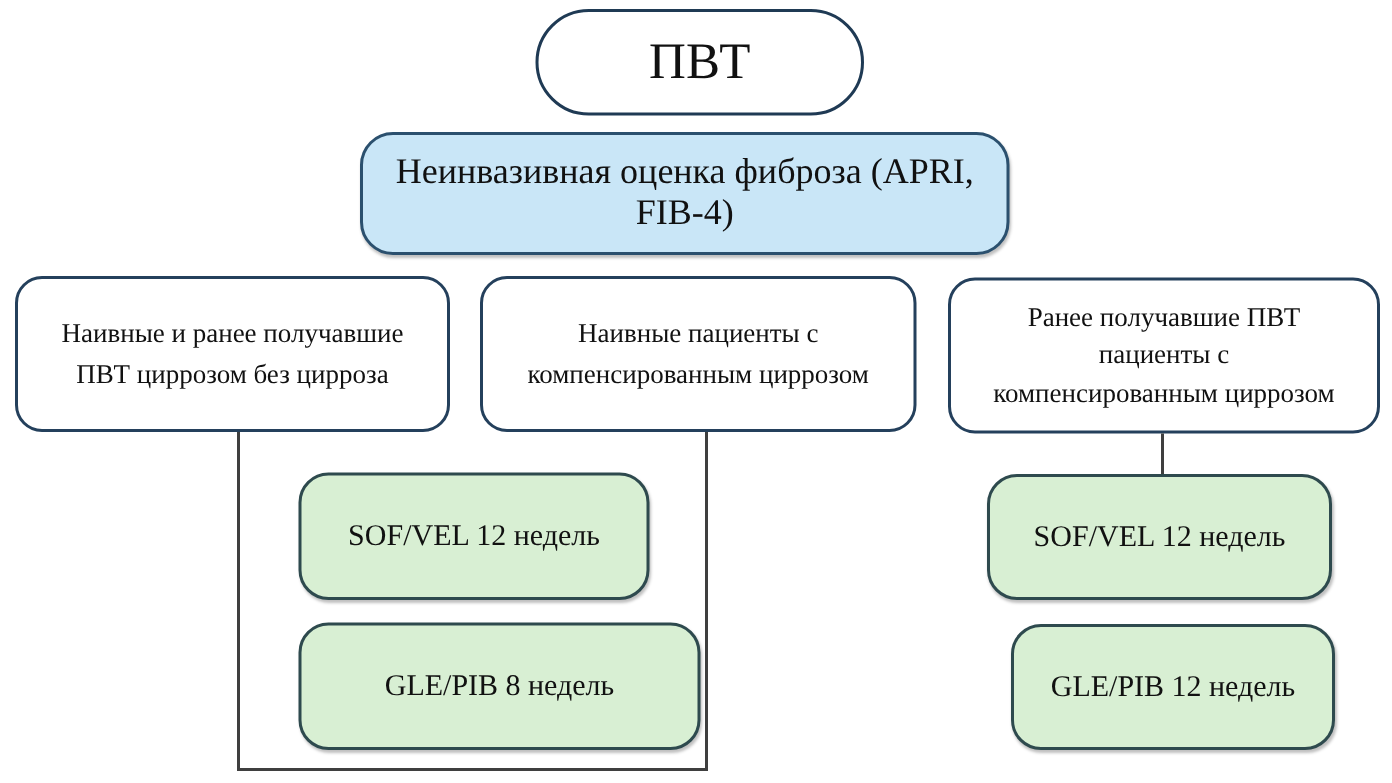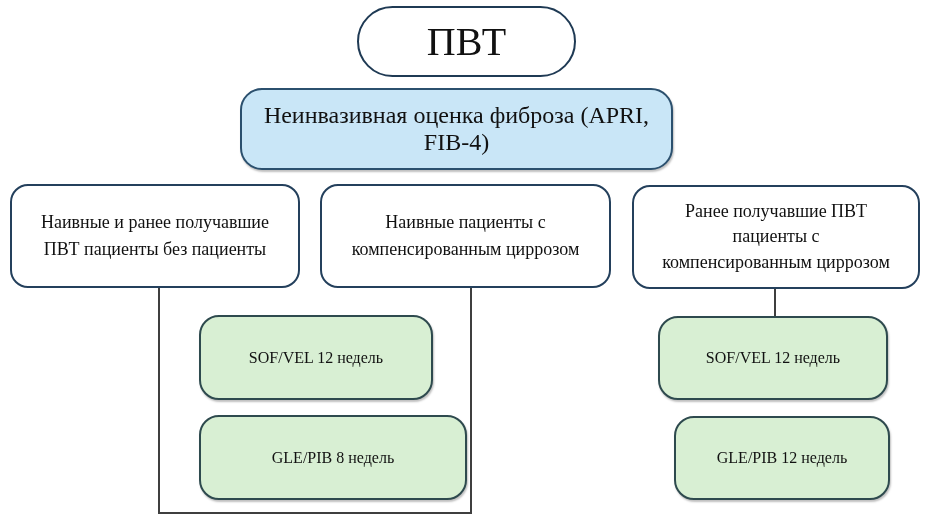--- a/index.html
+++ b/index.html
@@ -16,21 +16,21 @@
     box-sizing:border-box;
     display:flex;align-items:center;justify-content:center;
     text-align:center;
   }
   .node .lbl{display:block;}
   .oval{
     left:357px;top:6px;width:219px;height:71px;
     border:2px solid var(--oval-border,#1f3a54);
     border-radius:36px;
     background:#fff;
-    font-size:40px;
+    font-size:34px;
   }
   .assessment{
     left:240px;top:88px;width:433px;height:82px;
     border:2px solid var(--blue-border,#2b506e);
     border-radius:22px;
     background:var(--blue-fill,#c9e6f7);
     font-size:24px;
     box-shadow:1px 2px 2px rgba(0,0,0,0.25);
   }
   .group{
@@ -43,21 +43,21 @@
   .group1{left:10px;top:184px;width:290px;height:104px;}
   .group1 .lbl{max-width:238px;}
   .group2{left:320px;top:184px;width:291px;height:104px;}
   .group2 .lbl{max-width:242px;}
   .group3{left:632px;top:185px;width:288px;height:104px;line-height:1.4;}
   .group3 .lbl{max-width:232px;}
   .regimen{
     border:2px solid var(--green-border,#2e4a4e);
     border-radius:20px;
     background:var(--green-fill,#d8efd3);
-    font-size:16px;
+    font-size:20px;
     box-shadow:1px 2px 2px rgba(0,0,0,0.25);
   }
   .reg1{left:199px;top:315px;width:234px;height:85px;}
   .reg2{left:199px;top:415px;width:268px;height:85px;}
   .reg3{left:658px;top:316px;width:230px;height:84px;}
   .reg4{left:658px;top:416px;width:216px;height:84px;margin-left:16px;}
   .line{
     position:absolute;
     background:var(--line-color,#3f3f3f);
   }
@@ -73,21 +73,21 @@
 
   <div class="node oval">
     <span class="lbl">ПВТ</span>
   </div>
 
   <div class="node assessment">
     <span class="lbl">Неинвазивная оценка фиброза (APRI, FIB-4)</span>
   </div>
 
   <div class="node group group1">
-    <span class="lbl">Наивные и ранее получавшие ПВТ пациенты без пациенты</span>
+    <span class="lbl">Наивные и ранее получавшие ПВТ циррозом без цирроза</span>
   </div>
   <div class="node group group3">
     <span class="lbl">Ранее получавшие ПВТ пациенты с компенсированным циррозом</span>
   </div>
   <div class="node group group2">
     <span class="lbl">Наивные пациенты с компенсированным циррозом</span>
   </div>
 
   <div class="node regimen reg1">
     <span class="lbl">SOF/VEL 12 недель</span>

